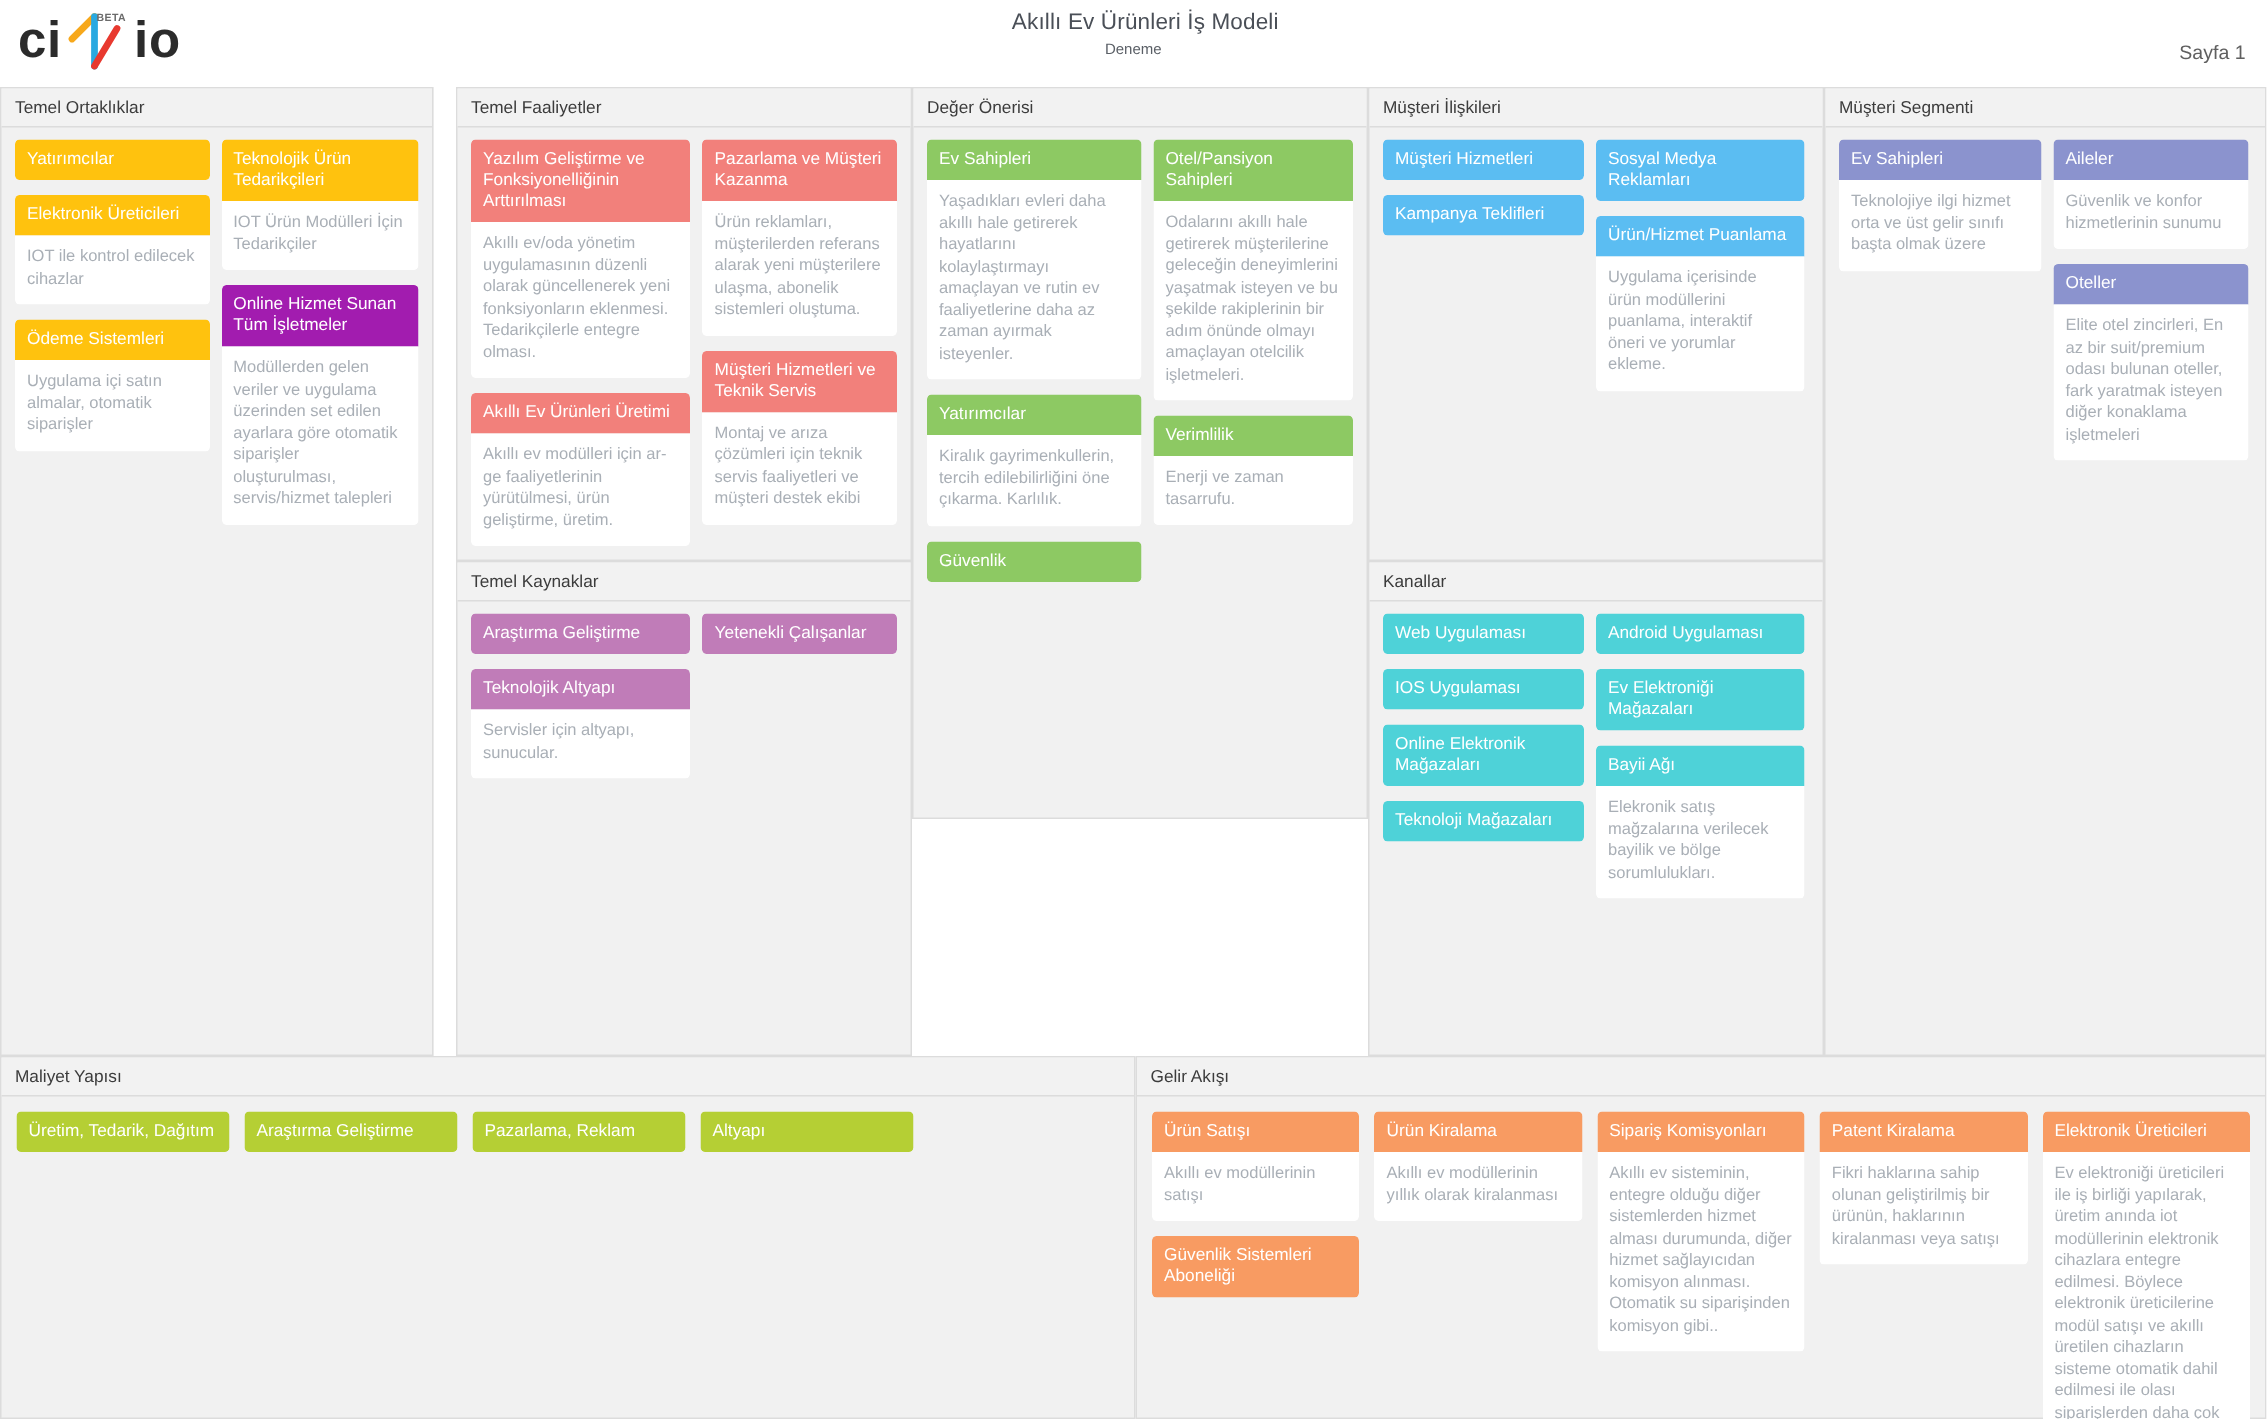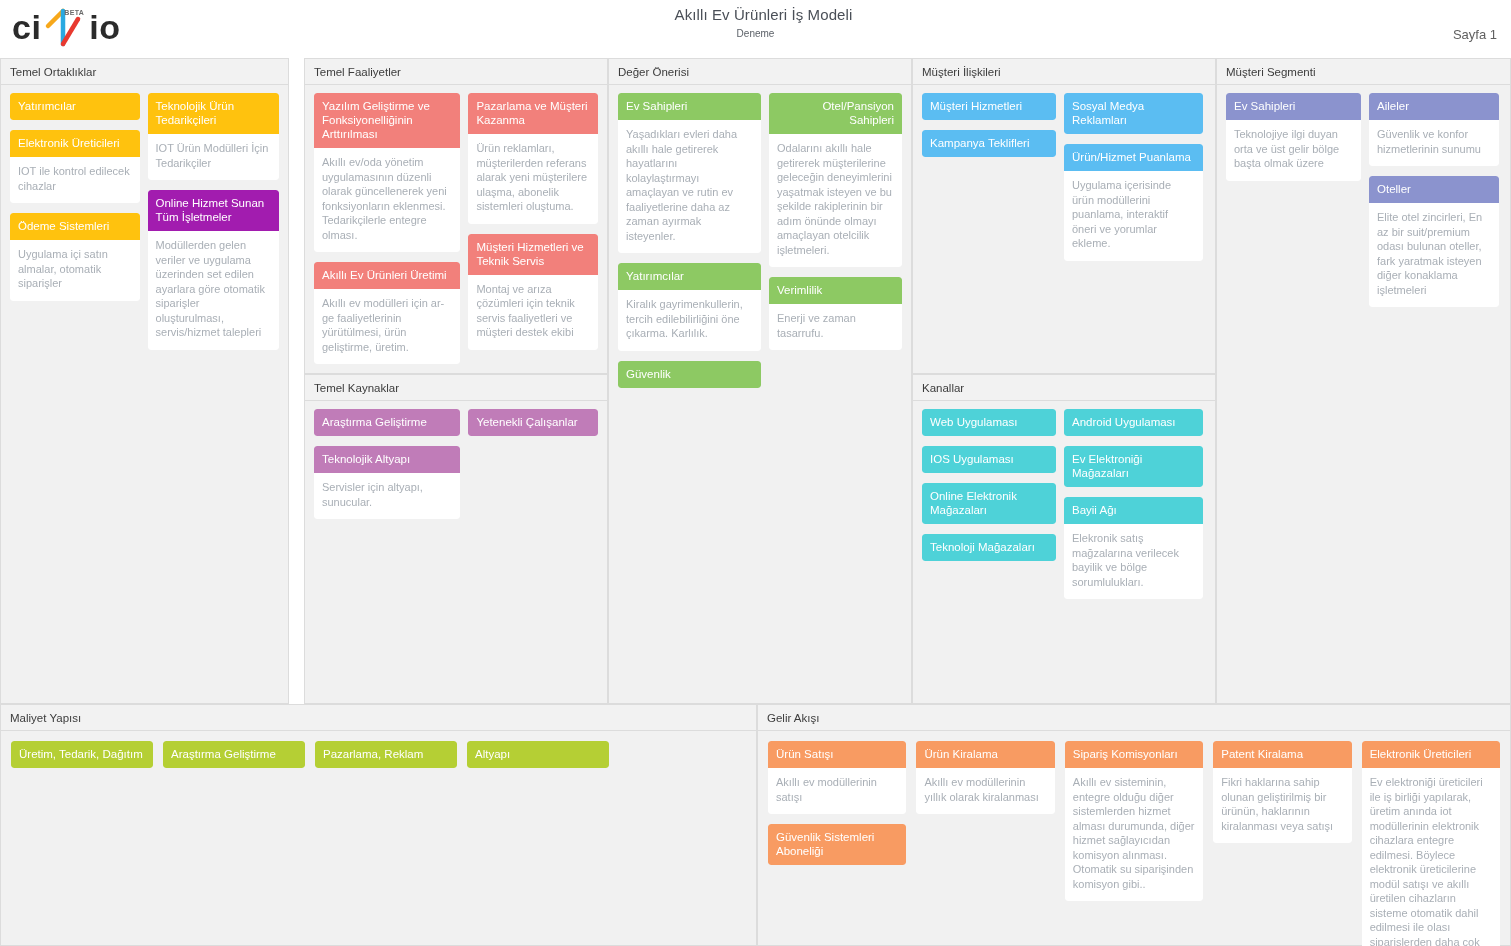--- a/index.html
+++ b/index.html
@@ -163,41 +163,41 @@
             </div>
           </div>
         <div class="col" style="width:131px;">
             <div class="card">
               <div class="card-head" style="background: rgb(192, 124, 184);">Yetenekli Çalışanlar</div>
             </div>
           </div>
       </div>
     </div>
 
-    <div class="panel" id="p-vp" style="left:608px; top:0; width:304px; height:646px;">
+    <div class="panel" id="p-vp" style="left:608px; top:0; width:304px; height:488px;">
       <div class="panel-head">
         <span class="ptitle">Değer Önerisi</span>
       </div>
       <div class="cols" style="padding-left:9px; padding-right:9px; gap:8px;">
         <div class="col" style="width:144px;">
             <div class="card has-body">
               <div class="card-head" style="background: rgb(141, 201, 99);">Ev Sahipleri</div>
               <div class="card-body">Yaşadıkları evleri daha akıllı hale getirerek hayatlarını kolaylaştırmayı amaçlayan ve rutin ev faaliyetlerine daha az zaman ayırmak isteyenler.</div>
             </div>
             <div class="card has-body">
               <div class="card-head" style="background: rgb(141, 201, 99);">Yatırımcılar</div>
               <div class="card-body">Kiralık gayrimenkullerin, tercih edilebilirliğini öne çıkarma. Karlılık.</div>
             </div>
             <div class="card">
               <div class="card-head" style="background: rgb(141, 201, 99);">Güvenlik</div>
             </div>
           </div>
         <div class="col" style="width:134px;">
             <div class="card has-body">
-              <div class="card-head" style="background: rgb(141, 201, 99); text-align: right;">Otel/Pansiyon Sahipleri</div>
+              <div class="card-head" style="background: rgb(141, 201, 99);">Otel/Pansiyon Sahipleri</div>
               <div class="card-body">Odalarını akıllı hale getirerek müşterilerine geleceğin deneyimlerini yaşatmak isteyen ve bu şekilde rakiplerinin bir adım önünde olmayı amaçlayan otelcilik işletmeleri.</div>
             </div>
             <div class="card has-body">
               <div class="card-head" style="background: rgb(141, 201, 99);">Verimlilik</div>
               <div class="card-body">Enerji ve zaman tasarrufu.</div>
             </div>
           </div>
       </div>
     </div>
 
@@ -261,21 +261,21 @@
     </div>
 
     <div class="panel" id="p-cs" style="left:1216px; top:0; width:295px; height:646px;">
       <div class="panel-head">
         <span class="ptitle">Müşteri Segmenti</span>
       </div>
       <div class="cols" style="padding-left:9px; padding-right:9px; gap:8px;">
         <div class="col" style="width:135px;">
             <div class="card has-body">
               <div class="card-head" style="background: rgb(139, 147, 206);">Ev Sahipleri</div>
-              <div class="card-body">Teknolojiye ilgi duyan orta ve üst gelir bölge başta olmak üzere</div>
+              <div class="card-body">Teknolojiye ilgi hizmet orta ve üst gelir sınıfı başta olmak üzere</div>
             </div>
           </div>
         <div class="col" style="width:130px;">
             <div class="card has-body">
               <div class="card-head" style="background: rgb(139, 147, 206);">Aileler</div>
               <div class="card-body">Güvenlik ve konfor hizmetlerinin sunumu</div>
             </div>
             <div class="card has-body">
               <div class="card-head" style="background: rgb(139, 147, 206);">Oteller</div>
               <div class="card-body">Elite otel zincirleri, En az bir suit/premium odası bulunan oteller, fark yaratmak isteyen diğer konaklama işletmeleri</div>

